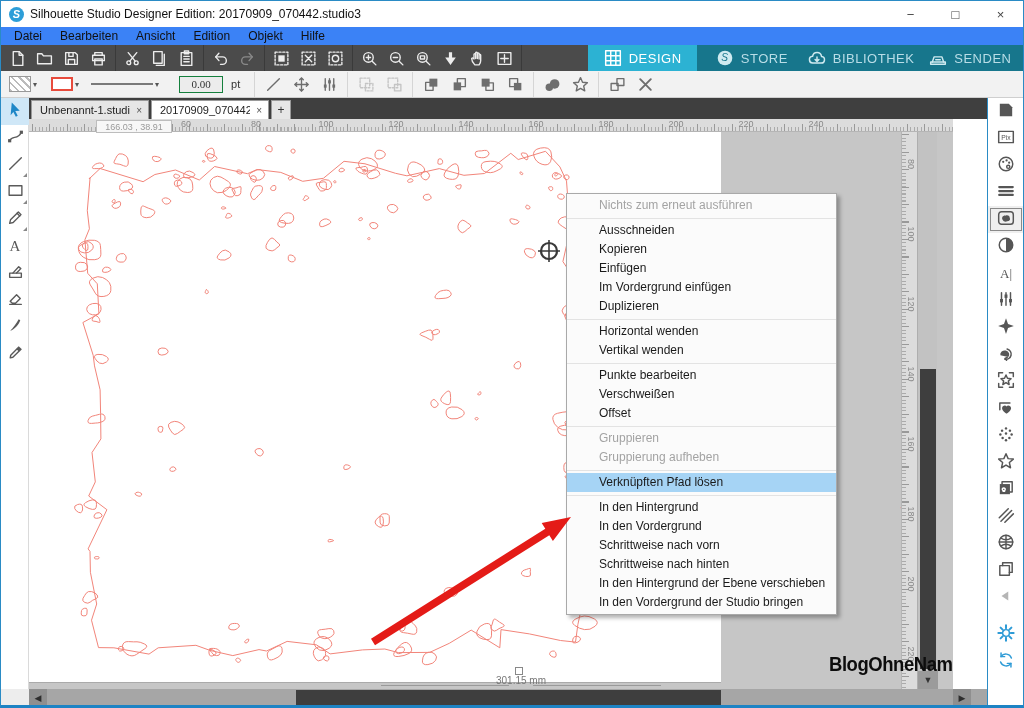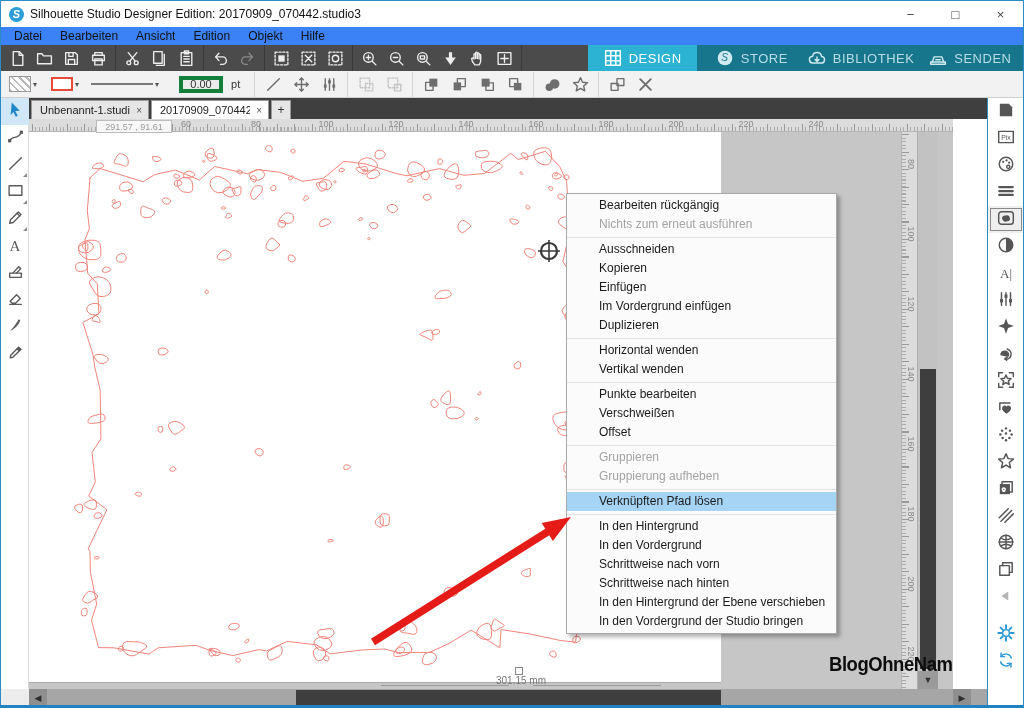--- a/index.html
+++ b/index.html
@@ -34,22 +34,22 @@
             display:flex;align-items:center;}
   .toolbar2 .icon{color:#6e6e6e;width:28px;height:23px;display:flex;align-items:center;justify-content:center;}
   .toolbar2 .icon.disabled{color:#c4c4c4;}
   .tb2-sep{width:1px;height:25px;background:#d5d5d5;margin:0 4px;}
   .caret{font-size:8px;color:#555;margin:0 6px 0 2px;}
   .fill-swatch{width:22px;height:16px;margin-left:8px;border:1px solid #999;
      background:repeating-linear-gradient(45deg,#bbb 0 2px,#fff 2px 5px),repeating-linear-gradient(-45deg,#bbb 0 2px,transparent 2px 5px);}
   .line-swatch{width:22px;height:14px;margin-left:8px;border:2px solid #e84b3c;background:#fff;}
   .style-swatch{width:62px;height:14px;margin-left:6px;display:flex;align-items:center;}
   .style-swatch div{width:100%;height:2px;background:#7a7a7a;}
-  .weight-input{width:44px;height:17px;background:#ececec;border:4px solid #15803d;font-size:11px;color:#333;
-     display:flex;align-items:center;justify-content:center;margin-left:14px;}
+  .weight-input{width:44px;height:17px;background:#ececec;border:1px solid #15803d;font-size:11px;color:#333;
+     display:flex;align-items:center;justify-content:center;margin-left:14px;font-family:Liberation Serif, serif;}
   .unit-label{font-size:11px;color:#333;margin:0 10px 0 8px;}
   
   .tabbar{position:absolute;left:28px;top:97px;width:960px;height:21px;background:#3f3f3f;display:flex;align-items:flex-end;padding-left:2px;}
   .doctab{height:19px;display:flex;align-items:center;font-size:11px;color:#222;background:#e6e6e6;
           border:1px solid #9a9a9a;border-bottom:none;padding:0 6px 0 8px;margin-right:2px;width:118px;}
   .doctab.active{background:#fff;}
   .doctab .tab-close{margin-left:auto;color:#555;font-size:10px;padding-left:6px;}
   .newtab{height:19px;width:20px;background:#e6e6e6;border:1px solid #9a9a9a;border-bottom:none;
           display:flex;align-items:center;justify-content:center;font-size:12px;color:#333;}
   
@@ -632,21 +632,21 @@
         <span style="left: 227px;">80</span>
         <span style="left: 297px;">100</span>
         <span style="left: 367px;">120</span>
         <span style="left: 437px;">140</span>
         <span style="left: 507px;">160</span>
         <span style="left: 577px;">180</span>
         <span style="left: 647px;">200</span>
         <span style="left: 717px;">220</span>
         <span style="left: 787px;">240</span>
       </div>
-    <div class="coord-box">291.57 , 91.61</div>
+    <div class="coord-box">166.03 , 38.91</div>
     <div class="vruler">
         <span style="top: 32px;">80</span>
         <span style="top: 102px;">100</span>
         <span style="top: 172px;">120</span>
         <span style="top: 242px;">140</span>
         <span style="top: 312px;">160</span>
         <span style="top: 382px;">180</span>
         <span style="top: 452px;">200</span>
         <span style="top: 522px;">220</span>
       </div>
@@ -656,21 +656,20 @@
       <div class="vbtn">▼</div>
     </div>
     <div class="watermark">BlogOhneNamen.de</div>
     <div class="pagew-line" style="left:352px;width:128px"></div>
     <div class="pagew-line" style="left:504px;width:128px"></div>
     <div class="pagew-handle"></div>
     <div class="pagew-label">301.15 mm</div>
   </div>
 
   <div class="ctxmenu">
-      <div class="cm-item">Bearbeiten rückgängig</div>
       <div class="cm-item disabled">Nichts zum erneut ausführen</div>
       <div class="cm-sep"></div>
       <div class="cm-item">Ausschneiden</div>
       <div class="cm-item">Kopieren</div>
       <div class="cm-item">Einfügen</div>
       <div class="cm-item">Im Vordergrund einfügen</div>
       <div class="cm-item">Duplizieren</div>
       <div class="cm-sep"></div>
       <div class="cm-item">Horizontal wenden</div>
       <div class="cm-item">Vertikal wenden</div>

